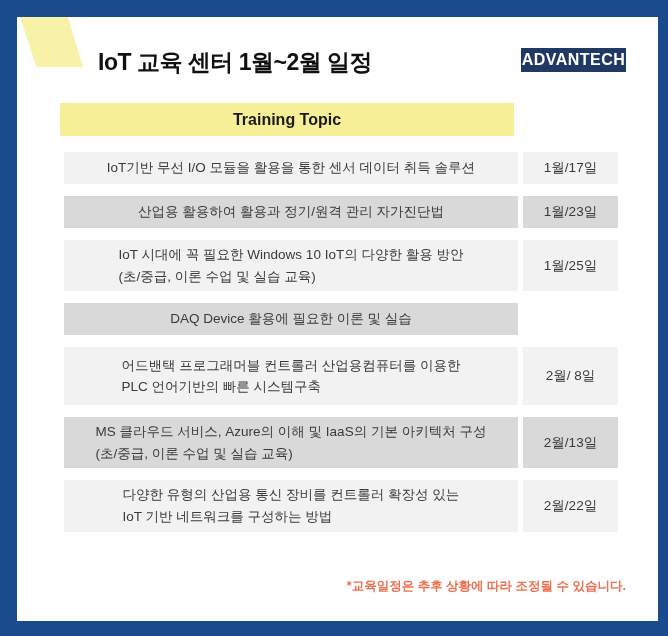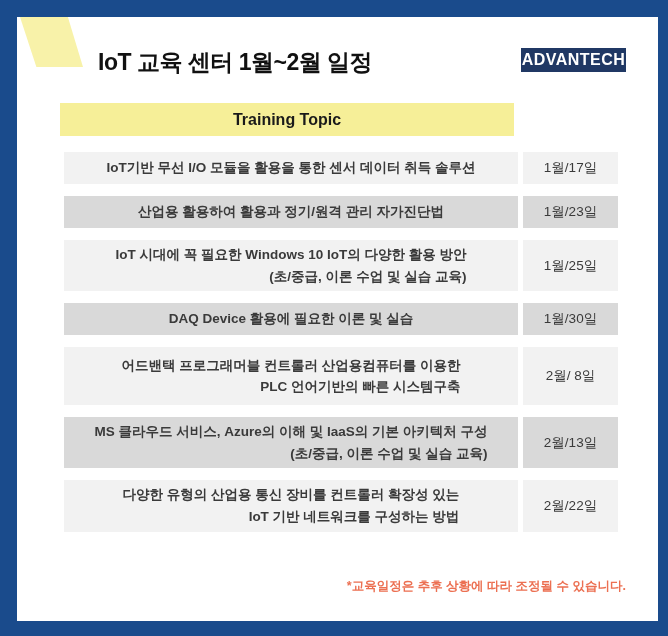--- a/index.html
+++ b/index.html
@@ -58,41 +58,41 @@
     gap: 4px;
   }
   .t-row {
     display: flex;
     gap: 5px;
   }
   .cell {
     display: flex;
     align-items: center;
     justify-content: center;
-    text-align: right;
+    text-align: left;
     padding: 4px 8px;
   }
   .topic-col { width: 454px; }
   .month-col { flex: 1; }
   .header-row .cell {
     background: var(--header-yellow, #F6EF98);
     min-height: 33px;
     font-size: 16px;
     font-weight: bold;
     color: #1a1a1a;
   }
   .data-rows { display: flex; flex-direction: column; gap: 4px; }
   .data-rows .t-row:nth-child(odd) .cell { background: var(--row-light, #F2F2F2); }
   .data-rows .t-row:nth-child(even) .cell { background: var(--row-dark, #D9D9D9); }
   .data-rows .cell {
     font-size: 13.5px;
     color: #3a3a3a;
     line-height: 1.6;
   }
-  .data-rows .topic-col { white-space: pre-line; font-weight: bold; }
+  .data-rows .topic-col { white-space: pre-line; }
   .r-s .cell { min-height: 32px; }
   .r-m .cell { min-height: 50px; }
   .r-m2 .cell { min-height: 58px; }
   .r-l .cell { min-height: 76px; }
   .footnote {
     position: absolute;
     right: 28px; top: 557px;
     font-size: 12.5px;
     font-weight: bold;
     color: var(--footnote-orange, #EC7052);
@@ -132,21 +132,20 @@
       </div>
 
       <div class="t-row r-m">
         <div class="cell topic-col">IoT 시대에 꼭 필요한 Windows 10 IoT의 다양한 활용 방안
 (초/중급, 이론 수업 및 실습 교육)</div>
         <div class="cell month-col">1월/25일</div>
       </div>
 
       <div class="t-row r-s">
         <div class="cell topic-col">DAQ Device 활용에 필요한 이론 및 실습</div>
-        <div class="cell month-col">1월/30일</div>
       </div>
 
 
       <div class="t-row r-m2">
         <div class="cell topic-col">어드밴택 프로그래머블 컨트롤러 산업용컴퓨터를 이용한
 PLC 언어기반의 빠른 시스템구축</div>
         <div class="cell month-col">2월/ 8일</div>
       </div>
 
       <div class="t-row r-m">

